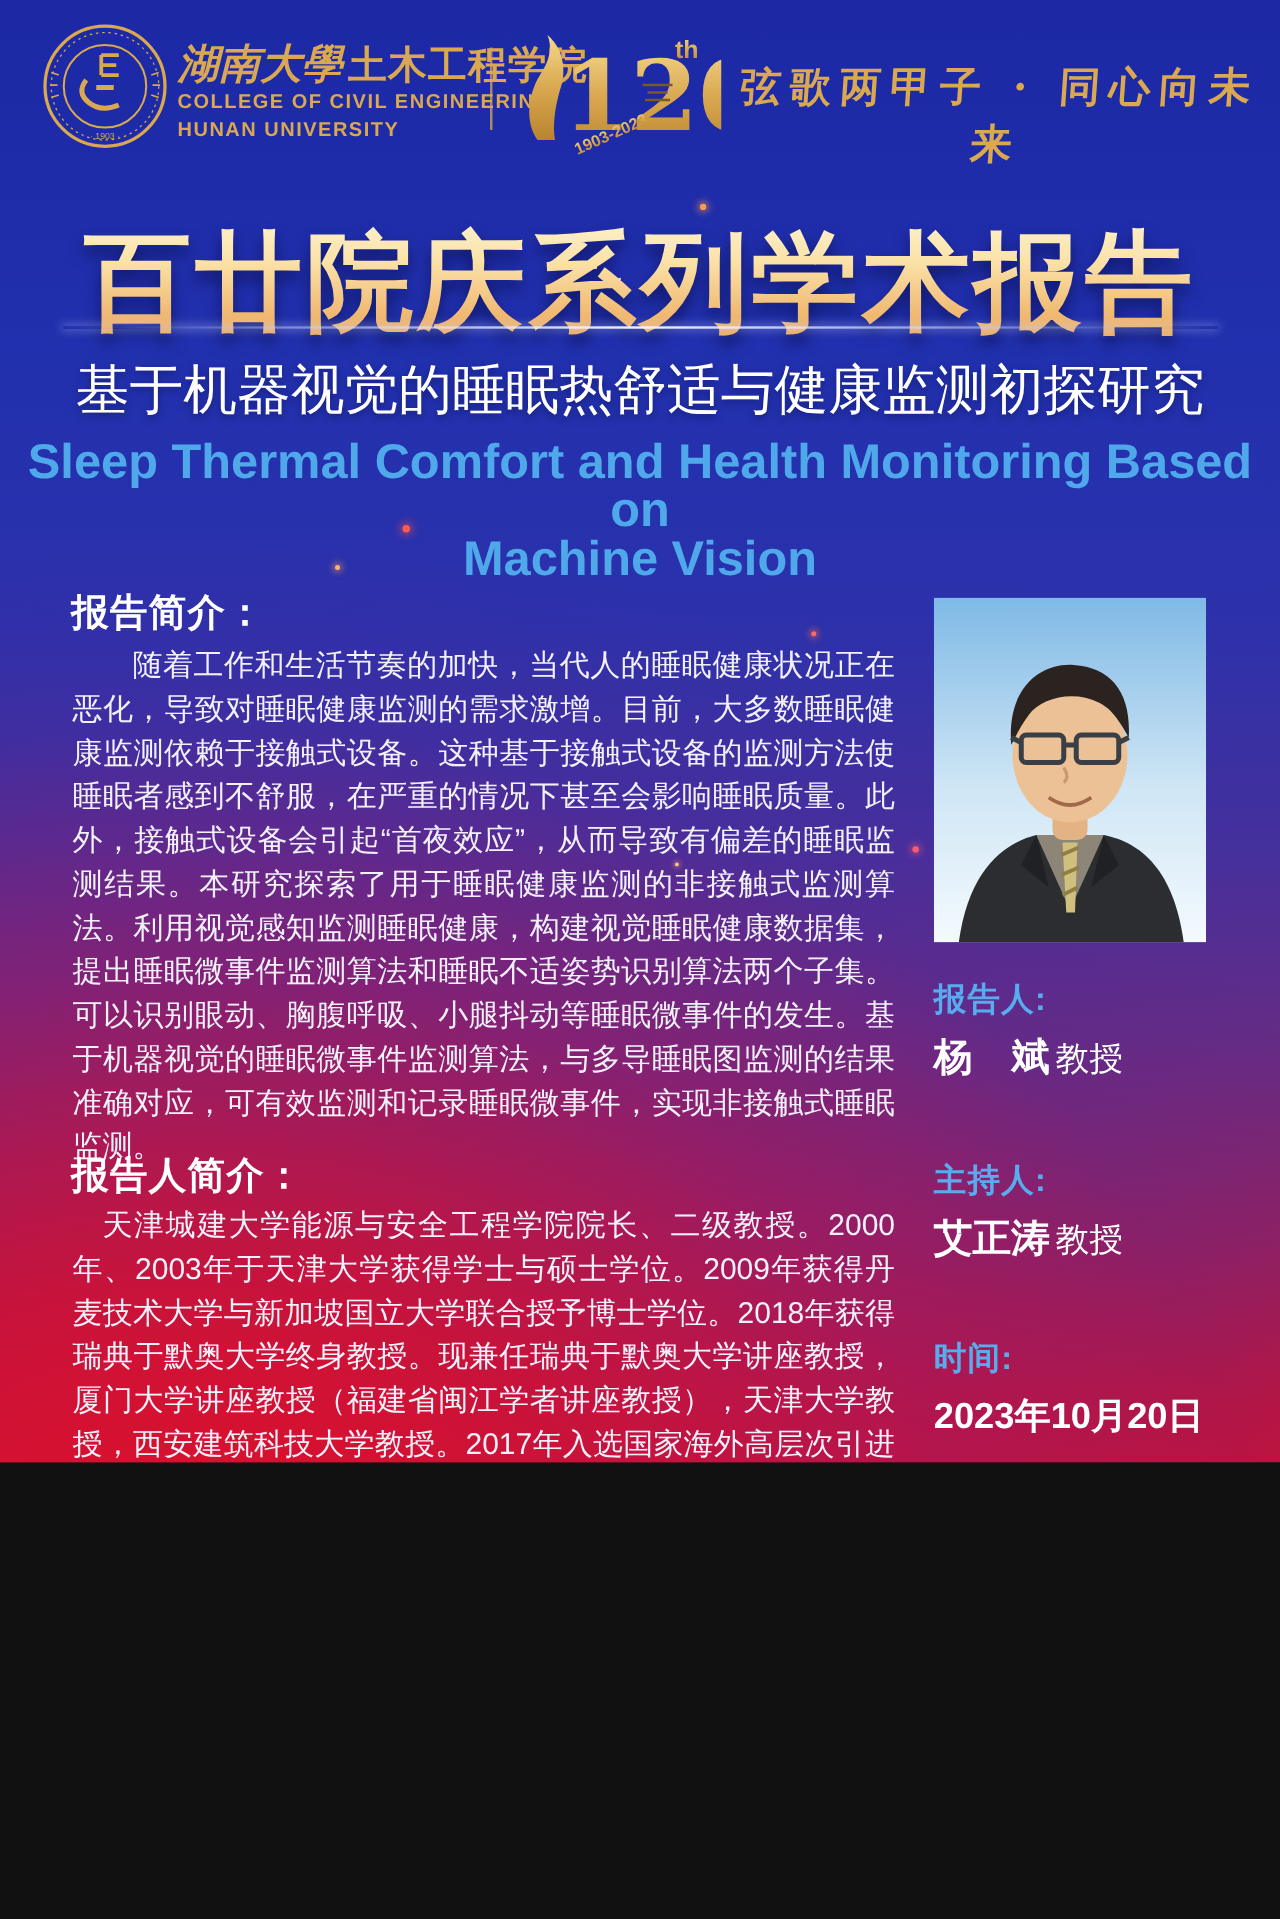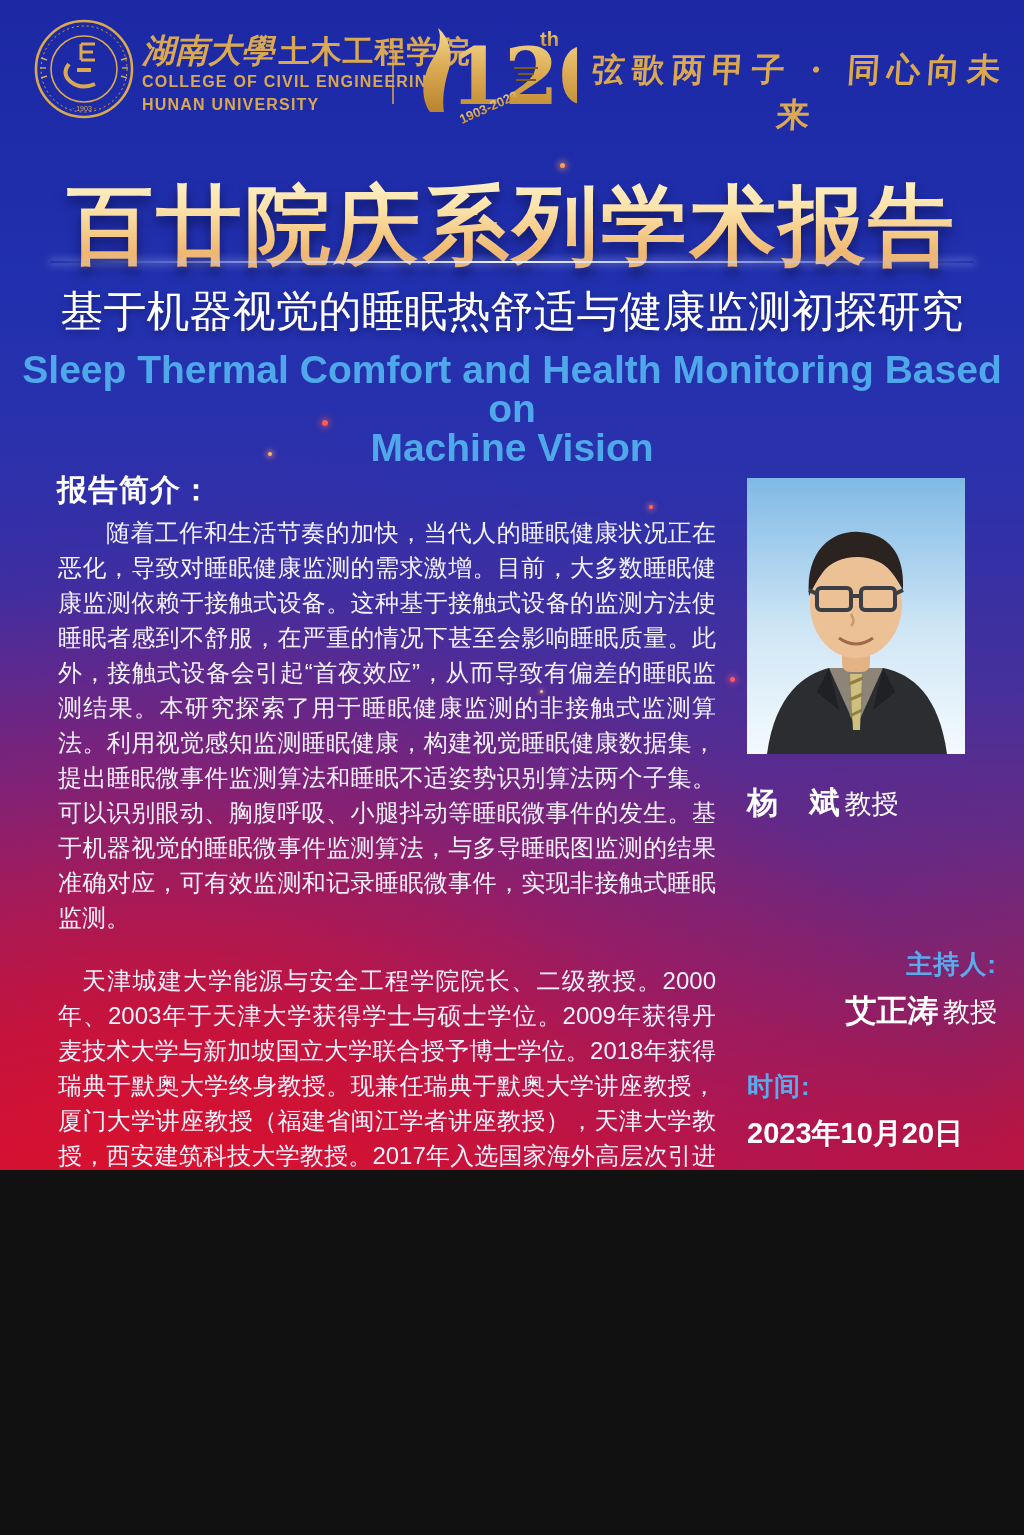--- a/index.html
+++ b/index.html
@@ -47,21 +47,21 @@
   .p-abstract{left:58px;top:515px;text-indent:2em;}
   .p-bio{left:58px;top:963px;text-indent:1em;}
   
   .photo{left:747px;top:478px;width:218px;height:276px;overflow:hidden;}
   .info{width:250px;}
   .info .label{font-size:26px;font-weight:800;color:#58acee;letter-spacing:1px;}
   .info .val{font-size:29px;font-weight:800;color:#fff;line-height:43px;}
   .info .name{font-size:31px;font-weight:800;color:#fff;}
   .info .suffix{font-size:27px;font-weight:400;color:#fff;}
   .blk-speaker{left:747px;top:782px;}
-  .blk-host{left:747px;top:947px;text-align:right;}
+  .blk-host{left:747px;top:927px;}
   .blk-time{left:747px;top:1069px;}
   .blk-place{left:747px;top:1179px;}
   .info .label{display:block;margin-bottom:8px;}
   
   .sparkle{position:absolute;border-radius:50%;}
   .building-svg{left:0;top:1282px;}
   .waves-svg{left:0;top:1385px;}
 </style>
 </head>
 <body>
@@ -126,20 +126,21 @@
   <div class="abs streak"></div>
   <div class="abs subtitle">基于机器视觉的睡眠热舒适与健康监测初探研究</div>
   <div class="abs english-title">
     <span>Sleep Thermal Comfort and Health Monitoring Based on</span><br>
     <span>Machine Vision</span>
   </div>
 
   <div class="abs body-text p-abstract">随着工作和生活节奏的加快，当代人的睡眠健康状况正在恶化，导致对睡眠健康监测的需求激增。目前，大多数睡眠健康监测依赖于接触式设备。这种基于接触式设备的监测方法使睡眠者感到不舒服，在严重的情况下甚至会影响睡眠质量。此外，接触式设备会引起“首夜效应”，从而导致有偏差的睡眠监测结果。本研究探索了用于睡眠健康监测的非接触式监测算法。利用视觉感知监测睡眠健康，构建视觉睡眠健康数据集，提出睡眠微事件监测算法和睡眠不适姿势识别算法两个子集。可以识别眼动、胸腹呼吸、小腿抖动等睡眠微事件的发生。基于机器视觉的睡眠微事件监测算法，与多导睡眠图监测的结果准确对应，可有效监测和记录睡眠微事件，实现非接触式睡眠监测。</div>
   <div class="abs sec-heading h-abstract">报告简介：</div>
 
+  <div class="abs sec-heading h-bio">报告人简介：</div>
   <div class="abs body-text p-bio">天津城建大学能源与安全工程学院院长、二级教授。2000年、2003年于天津大学获得学士与硕士学位。2009年获得丹麦技术大学与新加坡国立大学联合授予博士学位。2018年获得瑞典于默奥大学终身教授。现兼任瑞典于默奥大学讲座教授，厦门大学讲座教授（福建省闽江学者讲座教授），天津大学教授，西安建筑科技大学教授。2017年入选国家海外高层次引进人才。2015年获得欧盟暖通空调学会青年科学家奖，是迄今为止唯一获此奖项的中国人。2014年获得美国供热制冷空调工程师学会拉尔夫-内文斯人居环境与生理学奖等。相关研究成果于近年接受央媒新华社、中央广播电台、人民日报报道。</div>
 
   <div class="abs photo">
     <svg width="218" height="276" viewBox="0 0 218 276">
       <defs>
         <linearGradient id="sky" x1="0" y1="0" x2="0" y2="1">
           <stop offset="0" stop-color="#7fb9e6"></stop>
             <stop offset="0.55" stop-color="#cfe6f5"></stop>
           <stop offset="1" stop-color="#f4fafe"></stop>
         </linearGradient>
@@ -169,20 +170,21 @@
         <line x1="70" y1="116" x2="62" y2="112"></line>
           <line x1="148" y1="116" x2="156" y2="112"></line>
       </g>
 
       <path d="M104 136 q5 8 0 12" fill="none" stroke="#c89a6e" stroke-width="2.5"></path>
       <path d="M92 160 q17 12 34 0" fill="none" stroke="#a06a4a" stroke-width="3"></path>
     </svg>
   </div>
 
   <div class="abs info blk-speaker">
+    <span class="label">报告人:</span>
     <span class="name">杨　斌</span>
     <span class="suffix">教授</span>
   </div>
 
   <div class="abs info blk-host">
     <span class="label">主持人:</span>
     <span class="name">艾正涛</span>
     <span class="suffix">教授</span>
   </div>
 

